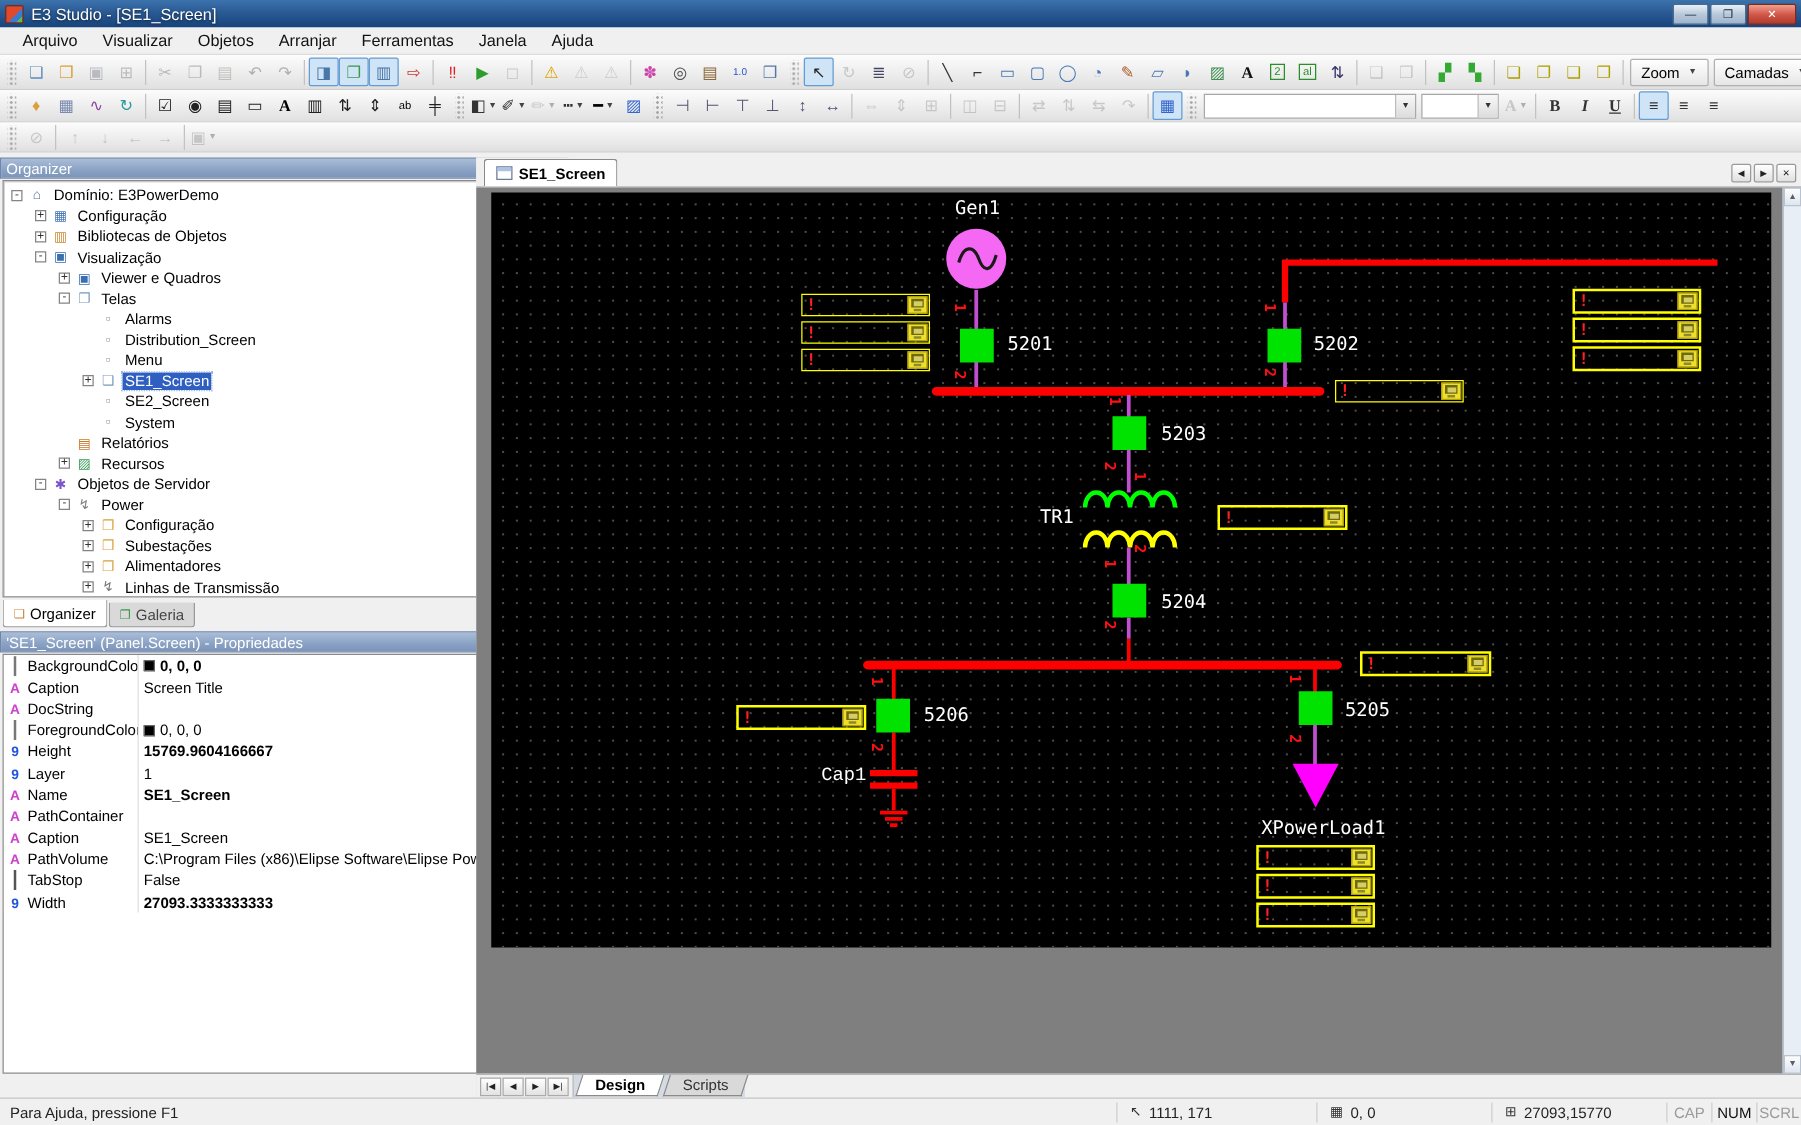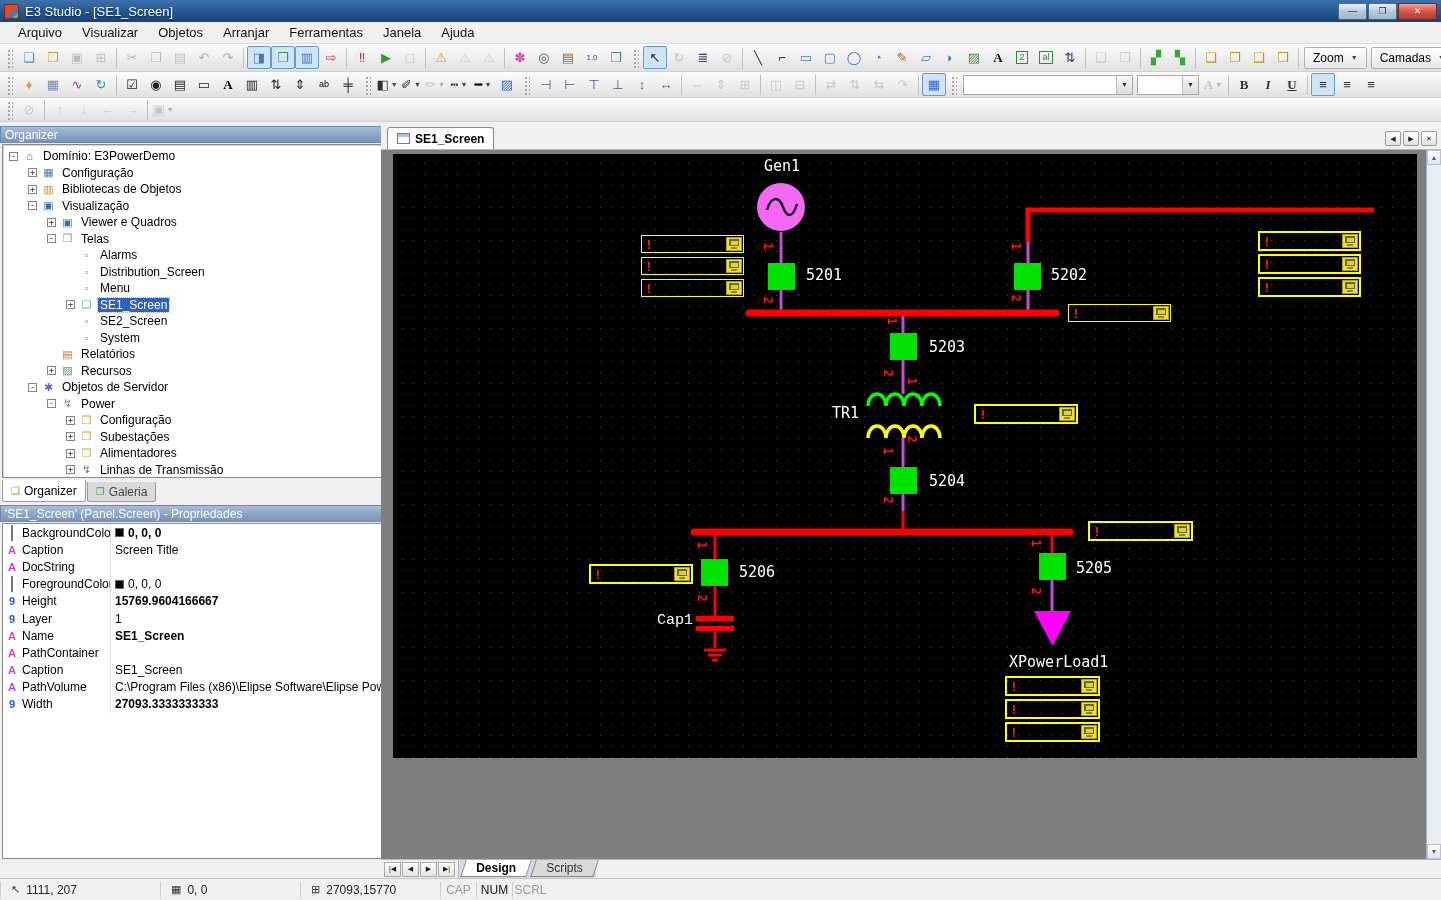--- a/index.html
+++ b/index.html
@@ -740,20 +740,29 @@
           <div class="prop-name">
             <span class="pic"><span class="ic-ch" style="color: rgb(208, 64, 208);">A</span></span>
             <span>PathVolume</span>
           </div>
           <div class="prop-val">
             <span>C:\Program Files (x86)\Elipse Software\Elipse Power\...</span>
           </div>
         </div>
         <div class="prop-row" style="background: rgb(255, 255, 255);">
           <div class="prop-name">
+            <span class="pic"><span class="ic-bool"></span></span>
+            <span>TabStop</span>
+          </div>
+          <div class="prop-val">
+            <span>False</span>
+          </div>
+        </div>
+        <div class="prop-row" style="background: rgb(255, 255, 255);">
+          <div class="prop-name">
             <span class="pic"><span class="ic-ch" style="color: rgb(34, 85, 221);">9</span></span>
             <span>Width</span>
           </div>
           <div class="prop-val b">
             <span>27093.3333333333</span>
           </div>
         </div>
       </div>
   </div>
 </div>
@@ -969,23 +978,24 @@
         </div>
         <div class="bb-tab">
           <span>Scripts</span>
         </div>
       </div>
     <div class="bb-track"></div>
   </div>
 </div>
 
 <div class="statusbar">
+  <div class="sb-help">Para Ajuda, pressione F1</div>
   <div class="sb-cell" style="width:160px">
     <span class="sb-ico">↖</span>
-    <span>1111, 207</span>
+    <span>1111, 171</span>
   </div>
   <div class="sb-cell" style="width:140px">
     <span class="sb-ico">▦</span>
     <span>0, 0</span>
   </div>
   <div class="sb-cell" style="width:140px">
     <span class="sb-ico">⊞</span>
     <span>27093,15770</span>
   </div>
   <div class="sb-kbd">CAP</div>

